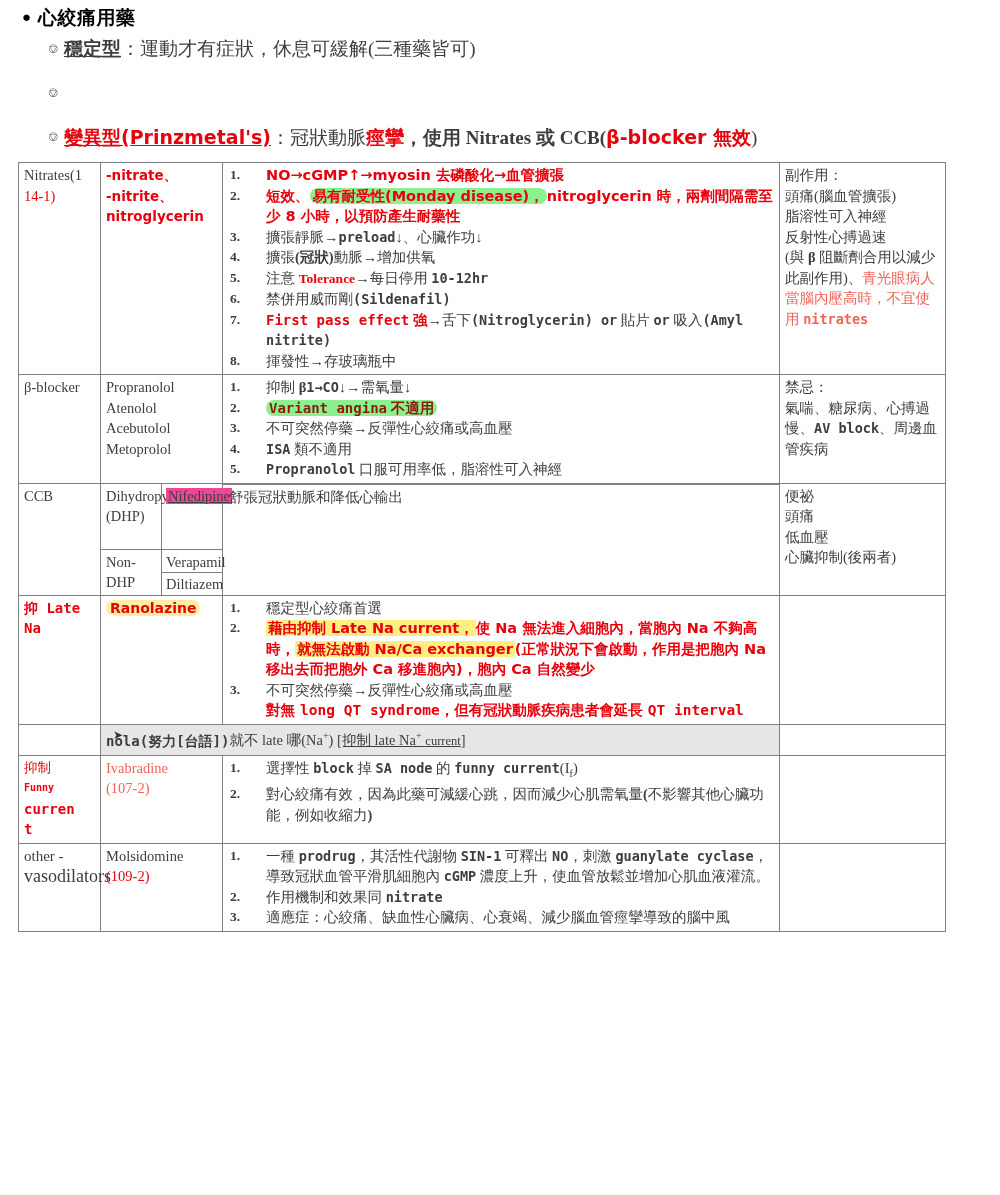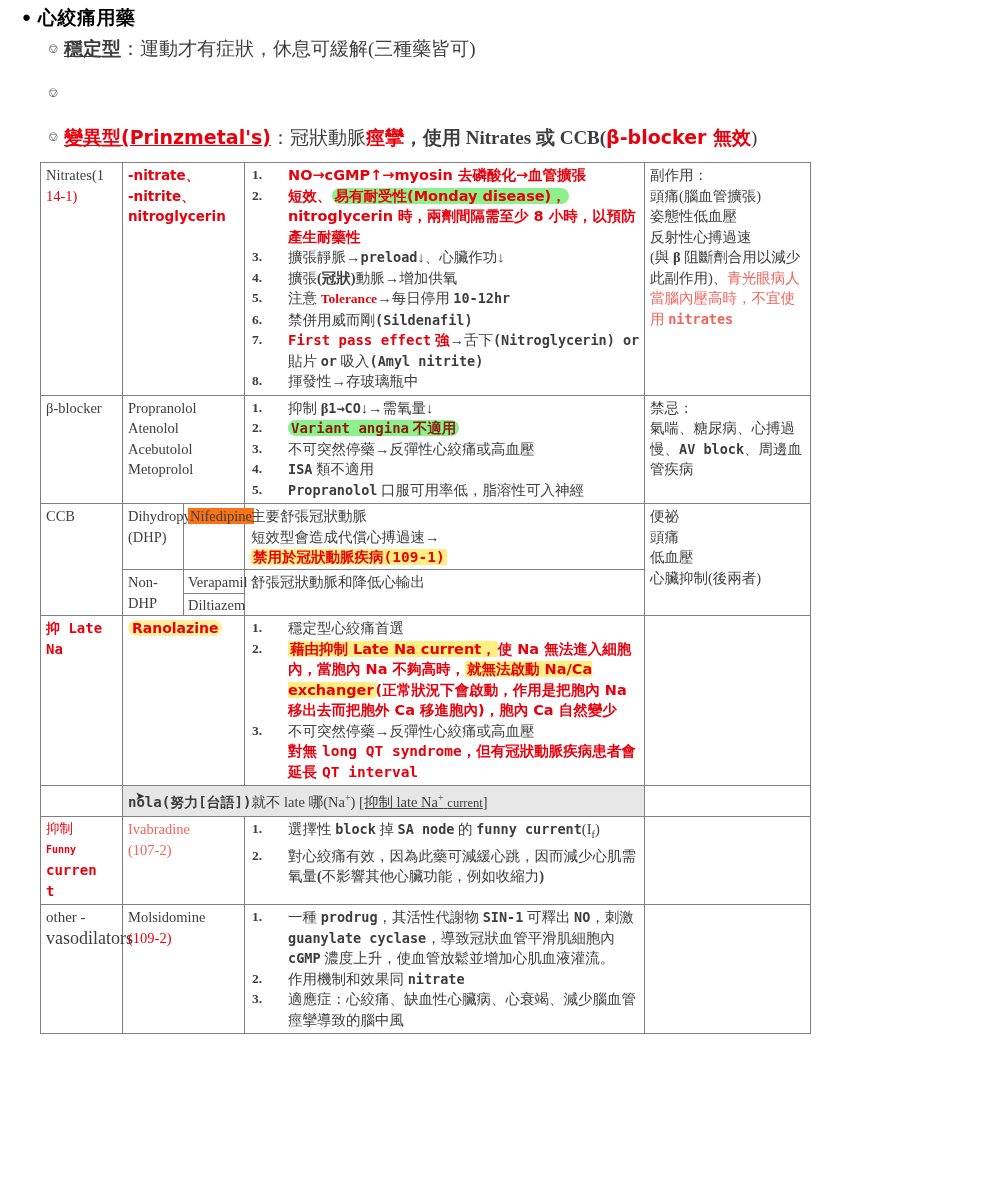--- a/index.html
+++ b/index.html
@@ -25,28 +25,28 @@
   .red{color:#e8000d;}
   .red-b{color:#e8000d;font-weight:bold;}
   .lightred{color:#f2645a;}
   .b{font-weight:bold;}
   .mono{font-family:"DejaVu Sans Mono","Liberation Mono",monospace;}
   .sans{font-family:"DejaVu Sans","Liberation Sans",sans-serif;}
   .ul{text-decoration:underline;}
   .hl-green{background:#8cf08c;border-radius:9px;padding:0 3px;}
   .hl-yellow{background:#ffef80;border-radius:2px;padding:0 2px;}
   .hl-yellow2{background:#ffef9e;border-radius:10px;padding:0 4px;}
-  .hl-grey{background:#f97316;padding:0 2px;}
+  .hl-grey{background:#ec4899;padding:0 2px;text-decoration:underline;}
   .darkred{color:#8c1a10;}
 
   
   table.main{
     border-collapse:collapse;
-    margin:4px 0 0 40px;
-    width:771px;
+    margin:4px 0 0 18px;
+    width:928px;
     table-layout:fixed;
   }
   table.main td{
     border:1px solid #808080;
     vertical-align:top;
     padding:2px 4px 3px 5px;
     font-size:14.5px;
     line-height:20.5px;
     color:#3d3d3d;
   }
@@ -142,21 +142,21 @@
           <li><span class="num">4.</span><span>擴張<span class="b">(冠狀)</span>動脈→增加供氧</span></li>
           <li><span class="num">5.</span><span>注意 <span class="red-b" style="font-size:13.5px">Tolerance</span>→每日停用 <span class="mono b" style="font-size:13.5px">10-12hr</span></span></li>
           <li><span class="num">6.</span><span>禁併用威而剛<span class="mono b" style="font-size:13.5px">(Sildenafil)</span></span></li>
           <li><span class="num">7.</span><span><span class="red-b mono" style="font-size:14px">First pass effect</span> <span class="red-b sans">強</span>→舌下<span class="mono b" style="font-size:13.5px">(Nitroglycerin) or</span> 貼片 <span class="mono b" style="font-size:13.5px">or</span> 吸入<span class="mono b" style="font-size:13.5px">(Amyl nitrite)</span></span></li>
           <li><span class="num">8.</span><span>揮發性→存玻璃瓶中</span></li>
         </ol>
       </td>
       <td class="c5">
         <div class="cellline">副作用：</div>
         <div class="cellline">頭痛(腦血管擴張)</div>
-        <div class="cellline">姿態性低血壓</div>
+        <div class="cellline">脂溶性可入神經</div>
         <div class="cellline">反射性心搏過速</div>
         <div class="cellline">(與 <span class="b">β</span> 阻斷劑合用以減少此副作用)、<span class="lightred">青光眼病人當腦內壓高時，不宜使用 <span class="mono b" style="font-size:13.5px">nitrates</span></span></div>
       </td>
     </tr>
 
     <tr>
       <td class="c1">
         <div class="cellline">β-blocker</div>
       </td>
       <td class="c2" colspan="2">
@@ -210,27 +210,20 @@
           </tr>
           <tr>
             <td class="inner-sep" style="padding:1px 3px 0 4px">Diltiazem</td>
           </tr>
         </tbody>
             </table>
       </td>
       <td style="padding:0">
         <table class="inner">
           <tbody>
-                <tr>
-            <td style="height:63px;padding:2px 4px 0 6px">
-              <div class="cellline">主要舒張冠狀動脈</div>
-              <div class="cellline">短效型會造成代償心搏過速→</div>
-              <div class="cellline"><span class="hl-yellow red-b sans">禁用於冠狀動脈疾病<span class="mono">(109-1)</span></span></div>
-            </td>
-          </tr>
           <tr>
             <td class="inner-sep" style="padding:2px 4px 0 6px">舒張冠狀動脈和降低心輸出</td>
           </tr>
         </tbody>
             </table>
       </td>
       <td class="c5">
         <div class="cellline">便祕</div>
         <div class="cellline">頭痛</div>
         <div class="cellline">低血壓</div>

